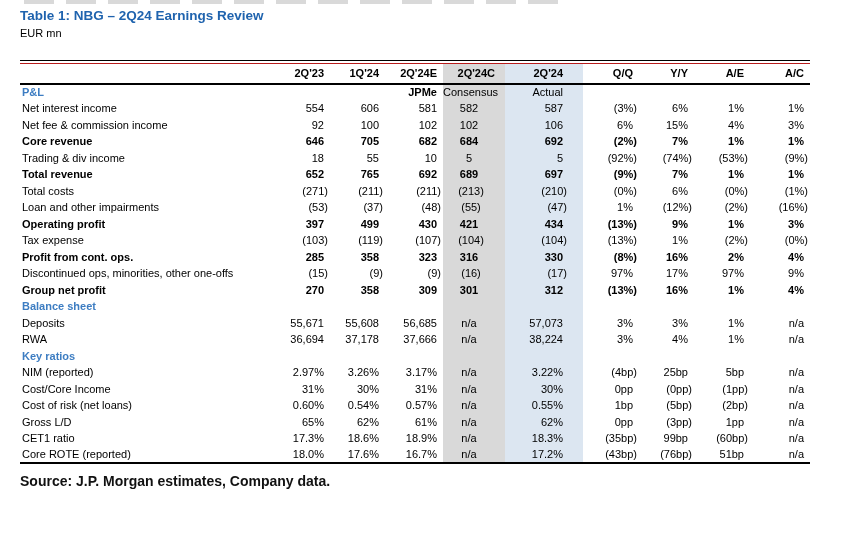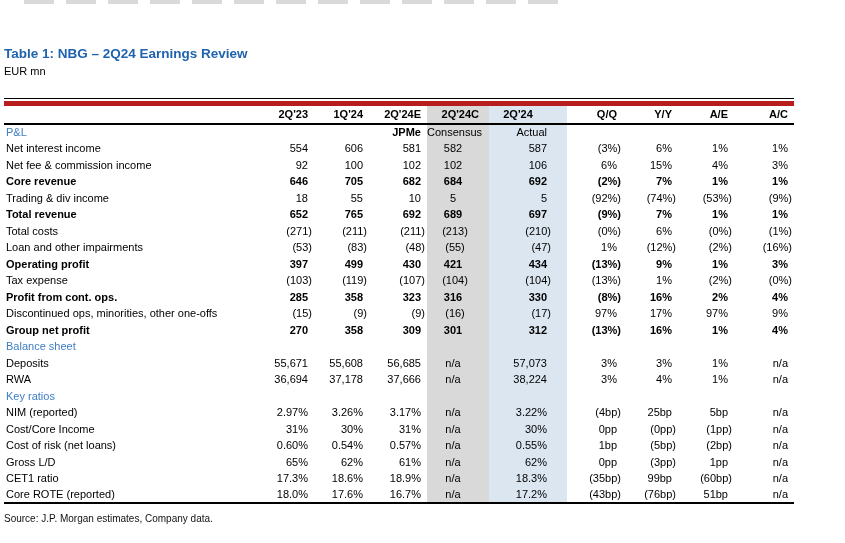--- a/index.html
+++ b/index.html
@@ -6,45 +6,45 @@
     --title-blue:#1f63ae;
     --section-blue:#3d7dc2;
     --consensus-bg:#d9d9d9;
     --actual-bg:#dce6f1;
   }
   *{box-sizing:border-box;margin:0;padding:0;}
   html,body{width:845px;height:543px;background:#ffffff;overflow:hidden;
     font-family:"Liberation Sans",sans-serif;color:#000;}
   .top-strip{position:absolute;left:24px;top:0;width:542px;height:4px;
     background:repeating-linear-gradient(90deg,#d9d9d9 0 30px,#ffffff 30px 42px);}
-  .page{position:relative;padding-left:4px;padding-top:8px;margin-top:38px;}
+  .page{position:relative;padding-left:20px;padding-top:8px;}
   .title{font-size:13.5px;font-weight:bold;color:var(--title-blue);margin-bottom:4px;}
   .unit{font-size:11px;margin-bottom:21px;}
   .table-wrap{width:790px;border-top:1px solid #000;padding-top:2px;}
   table{width:790px;border-collapse:collapse;table-layout:fixed;
-    border-top:5px solid #b91c1c;border-bottom:2.5px solid #000;font-size:11px;}
+    border-top:1px solid #b91c1c;border-bottom:2.5px solid #000;font-size:11px;}
   thead th{border-bottom:2px solid #000;font-weight:bold;text-align:right;
     height:20px;white-space:nowrap;padding:0 6px 1px 0;vertical-align:middle;}
   thead th.label-head{text-align:left;padding-left:2px;}
   tbody td{height:16.5px;white-space:nowrap;vertical-align:middle;padding:0 2px 0 0;}
   td.label-cell{text-align:left;padding-left:2px;}
   td.value-cell{text-align:right;}
   td.value-cell.pad-pos{padding-right:6px;}
   .consensus-col{background:var(--consensus-bg);}
   .actual-col{background:var(--actual-bg);}
   td.consensus-col{padding-right:6px;text-align:center;}
   td.consensus-col.pad-pos{padding-right:10px;}
   td.actual-col{padding-right:16px;text-align:right;}
   td.actual-col.pad-pos{padding-right:20px;}
   thead th.consensus-col{padding-right:10px;}
-  thead th.actual-col{padding-right:20px;text-align:center;}
+  thead th.actual-col{padding-right:20px;}
   tr.bold-row td{font-weight:bold;}
-  tr.section-row td.label-cell{color:var(--section-blue);font-weight:normal;}
+  tr.section-row td.label-cell{color:var(--section-blue);font-weight:bold;}
   tr.section-row td:nth-child(4){font-weight:bold;} 
-  .source{font-size:10px;margin-top:9px;color:#111;}
+  .source{font-size:14px;margin-top:9px;color:#111;font-weight:bold;}
 </style>
 </head>
 <body>
 
 <div class="top-strip"></div>
 
 <div class="page">
   <div class="title">Table 1: NBG – 2Q24 Earnings Review</div>
   <div class="unit">EUR mn</div>
 
@@ -157,21 +157,21 @@
             <td class="value-cell consensus-col">(213)</td>
             <td class="value-cell actual-col">(210)</td>
             <td class="value-cell">(0%)</td>
             <td class="value-cell pad-pos">6%</td>
             <td class="value-cell">(0%)</td>
             <td class="value-cell">(1%)</td>
           </tr>
           <tr>
             <td class="label-cell">Loan and other impairments</td>
             <td class="value-cell">(53)</td>
-            <td class="value-cell">(83)</td>
+            <td class="value-cell">(37)</td>
             <td class="value-cell">(48)</td>
             <td class="value-cell consensus-col">(55)</td>
             <td class="value-cell actual-col">(47)</td>
             <td class="value-cell pad-pos">1%</td>
             <td class="value-cell">(12%)</td>
             <td class="value-cell">(2%)</td>
             <td class="value-cell">(16%)</td>
           </tr>
           <tr class="bold-row">
             <td class="label-cell">Operating profit</td>

